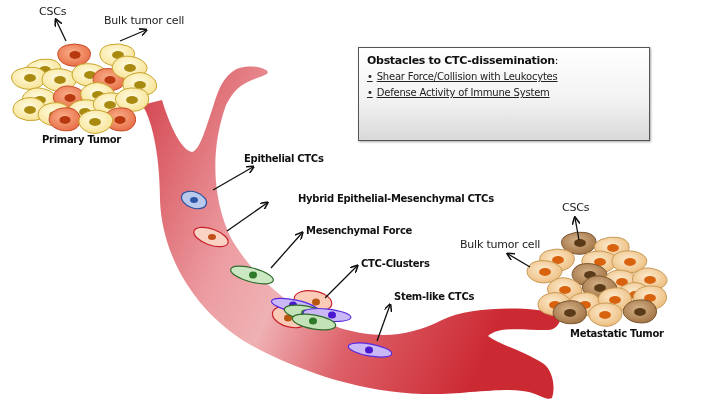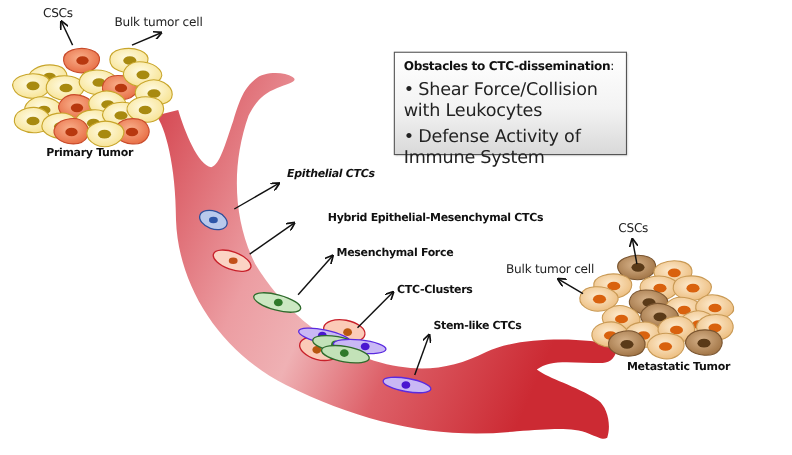--- a/index.html
+++ b/index.html
@@ -2,28 +2,28 @@
 <html><head>
 <meta charset="utf-8">
 <style>
   html, body { margin:0; padding:0; background:#ffffff; }
   body { width:720px; height:414px; position:relative; overflow:hidden; font-family:"DejaVu Sans", sans-serif; }
   #stage { position:absolute; left:0; top:0; width:720px; height:414px; }
   .lbl { position:absolute; white-space:nowrap; color:#111; }
   .bold { font-weight:bold; font-size:10px; letter-spacing:-0.3px; }
   .thin { font-size:11px; color:#222; letter-spacing:-0.2px; }
   #obstacles {
-    position:absolute; left:358px; top:47px; width:212px; height:94px;
+    position:absolute; left:358px; top:47px; width:292px; height:94px;
     border:1px solid #555; box-sizing:border-box;
     background:linear-gradient(180deg,#ffffff 0%,#f3f3f3 55%,#d9d9d9 100%);
     box-shadow:1px 1px 2px rgba(0,0,0,0.35);
     padding:6px 8px;
   }
   #obstacles .title { font-size:11px; font-weight:bold; color:#111; margin-bottom:4px; letter-spacing:-0.3px; }
-  #obstacles .item { font-size:16px; color:#222; margin:3px 0 5px 0; letter-spacing:-0.2px; }
+  #obstacles .item { font-size:10px; color:#222; margin:3px 0 5px 0; letter-spacing:-0.2px;text-decoration:underline; }
   #obstacles .item::before { content:"•"; margin-right:4px; }
 </style>
 </head>
 <body>
 
 <svg id="stage" viewBox="0 0 720 414" xmlns="http://www.w3.org/2000/svg">
   <defs>
     <linearGradient id="vesselGrad" x1="0" y1="0" x2="1" y2="0.35">
       <stop offset="0" stop-color="#d3404a"></stop>
       <stop offset="0.35" stop-color="#ec9da2"></stop>
@@ -263,21 +263,21 @@
 <div class="lbl thin" style="left:39px; top:5px;">CSCs</div>
 <div class="lbl thin" style="left:104px; top:14px;">Bulk tumor cell</div>
 <div class="lbl bold" style="left:42px; top:134px;">Primary Tumor</div>
 
 <div id="obstacles">
   <div class="title"><span>Obstacles to CTC-dissemination</span><span style="font-weight:normal">:</span></div>
   <div class="item">Shear Force/Collision with Leukocytes</div>
   <div class="item">Defense Activity of Immune System</div>
 </div>
 
-<div class="lbl bold" style="left:261px; top:153px;font-style:italic;">Epithelial CTCs</div>
+<div class="lbl bold" style="left:244px; top:153px;">Epithelial CTCs</div>
 <div class="lbl bold" style="left:270px; top:193px;margin-left:28px;">Hybrid Epithelial-Mesenchymal CTCs</div>
 <div class="lbl bold" style="left:306px; top:225px;">Mesenchymal Force</div>
 <div class="lbl bold" style="left:361px; top:258px;text-align:center;">CTC-Clusters</div>
 <div class="lbl bold" style="left:394px; top:291px;">Stem-like CTCs</div>
 
 <div class="lbl thin" style="left:562px; top:201px;">CSCs</div>
 <div class="lbl thin" style="left:460px; top:238px;">Bulk tumor cell</div>
 <div class="lbl bold" style="left:570px; top:328px;">Metastatic Tumor</div>
 
 </body></html>

